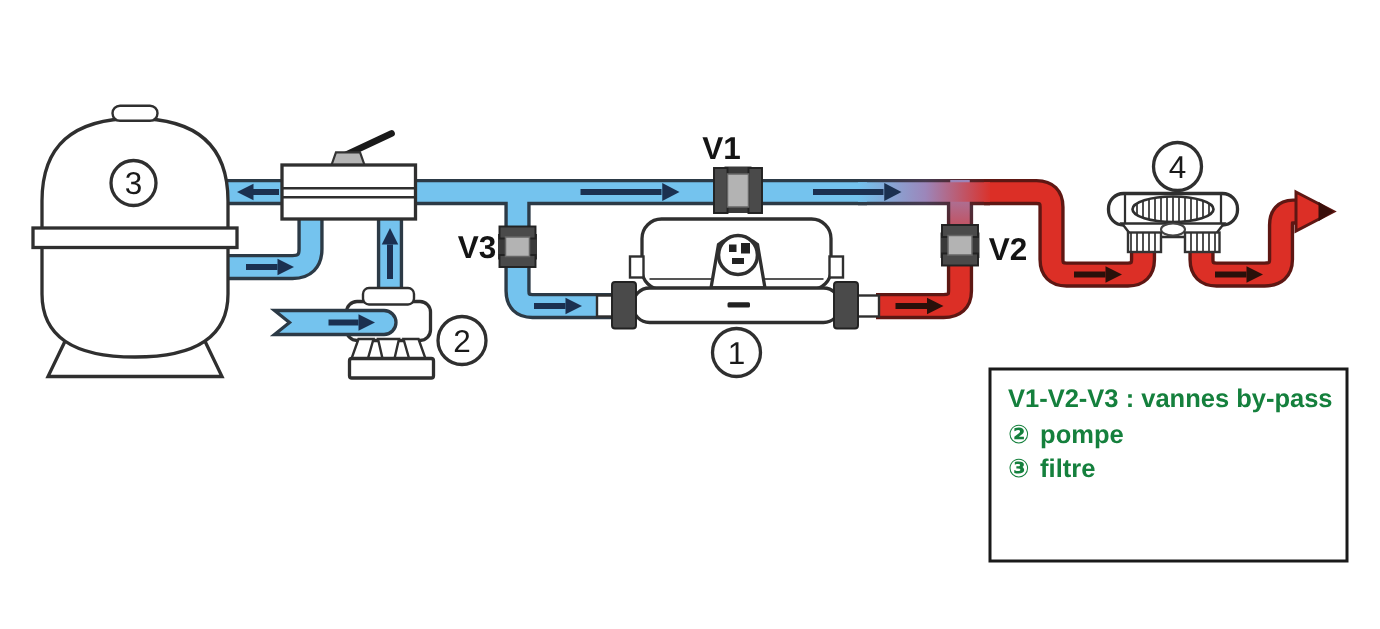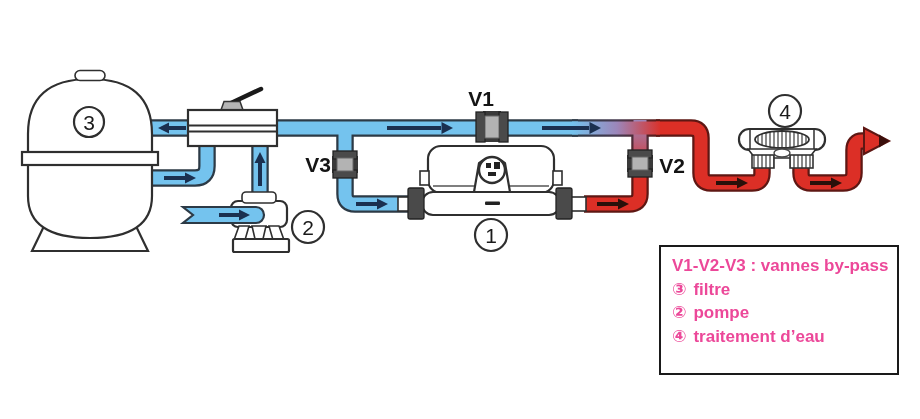--- a/index.html
+++ b/index.html
@@ -28,21 +28,21 @@
   .arrow-hot{stroke:#2a100a;}
   .arrow-hot-head{fill:#2a100a;}
 
   .legend{
     position:absolute;left:659px;top:245px;
     width:240px;height:130px;
     box-sizing:border-box;
     background:#ffffff;
     border:2px solid #1a1a1a;
     padding:7px 6px 0 11px;
-    font-size:17px;font-weight:600;color:#ec4899;
+    font-size:17px;font-weight:600;color:#15803d;
     line-height:23.5px;
     white-space:nowrap;
   }
   .legend .marker{margin-right:7px;font-weight:600;}
 </style>
 </head>
 <body>
 
 <div class="stage">
 <svg width="920" height="419" viewBox="0 0 920 419">
@@ -207,22 +207,19 @@
     <polygon class="arrow-hot-head" points="842,183 831,177.5 831,188.5"></polygon>
   </g>
 
   <polygon points="864,128 889,141 864,154" fill="#dc2f26" stroke="#5e1713" stroke-width="2"></polygon>
   <polygon points="879,134.5 889,141 879,147.5" fill="#3a0f0b"></polygon>
 </svg>
 
 <div class="legend">
   <div>V1-V2-V3 : vannes by-pass</div>
   <div>
-    <span class="marker">③</span><span>filtre</span>
-  </div>
-  <div>
     <span class="marker">②</span><span>pompe</span>
   </div>
   <div>
-    <span class="marker">④</span><span>traitement d’eau</span>
+    <span class="marker">③</span><span>filtre</span>
   </div>
 </div>
 </div>
 
 </body></html>

